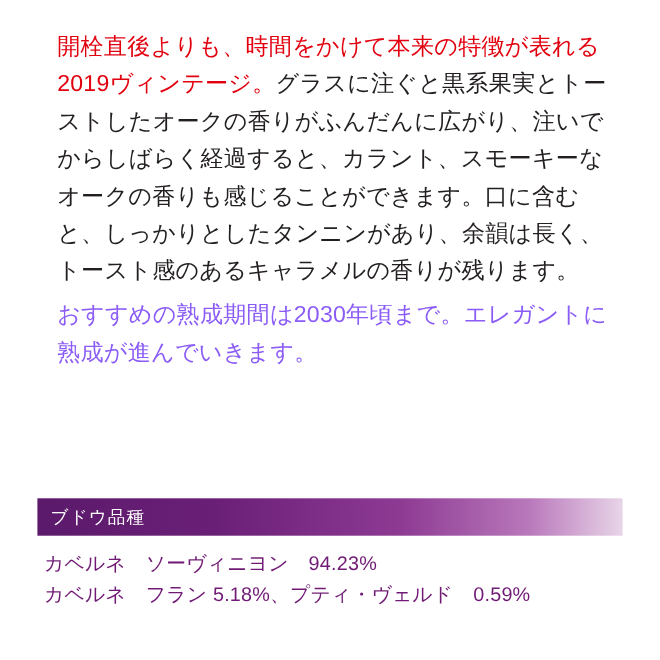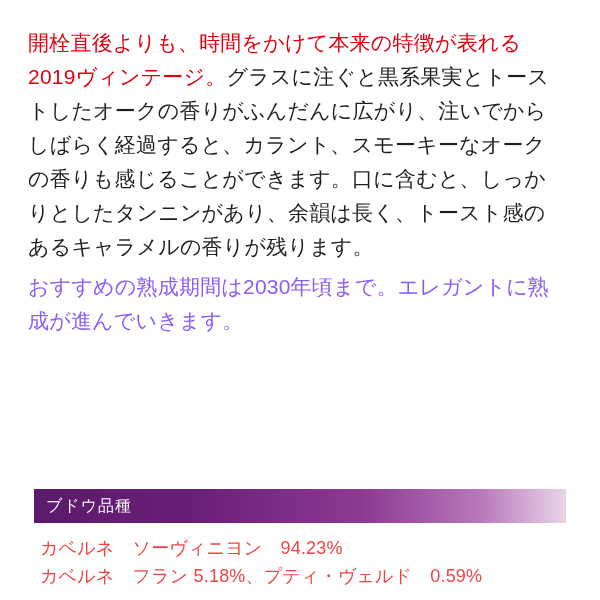--- a/index.html
+++ b/index.html
@@ -12,21 +12,21 @@
     background: #ffffff;
     font-family: "Liberation Sans", sans-serif;
     color: #231f20;
     overflow: hidden;
   }
   .page {
     position: relative;
     width: 600px;
     height: 600px;
     box-sizing: border-box;
-    padding: 26px 34px 0 28px;
+    padding: 26px 34px 0 52px;
   }
   .lead {
     color: #e2000f;
     font-size: 21px;
     line-height: 1.62;
     letter-spacing: 0.01em;
     font-weight: 400;
     margin: 0;
   }
   .lead .body-run {
@@ -39,21 +39,21 @@
     margin: 0;
     color: #8b5cf6;
   }
   .para-spacer {
     height: 6px;
   }
   .section {
     position: absolute;
     left: 34px;
     right: 34px;
-    top: 489px;
+    top: 453px;
   }
   .section-header {
     height: 34px;
     display: flex;
     align-items: center;
     padding-left: 12px;
     box-sizing: border-box;
     background: linear-gradient(to right, #5b1a6b 0%, #6a1f77 30%, #8d3a93 62%, #b978bb 84%, #e8d5e8 100%);
   }
   .section-header-title {
@@ -61,21 +61,21 @@
     font-size: 16px;
     letter-spacing: 0.06em;
   }
   .section-body {
     padding: 12px 4px 0 6px;
   }
   .grape-line {
     font-size: 18px;
     line-height: 1.55;
     letter-spacing: 0.01em;
-    color: #ef4444;
+    color: #701a75;
   }
 </style>
 </head>
 <body>
 
 <div class="page">
 
   <p class="lead"><span>開栓直後よりも、時間をかけて本来の特徴が表れる2019ヴィンテージ。</span><span class="body-run">グラスに注ぐと黒系果実とトーストしたオークの香りがふんだんに広がり、注いでからしばらく経過すると、カラント、スモーキーなオークの香りも感じることができます。口に含むと、しっかりとしたタンニンがあり、余韻は長く、トースト感のあるキャラメルの香りが残ります。</span></p>
 
   <div class="para-spacer"></div>

